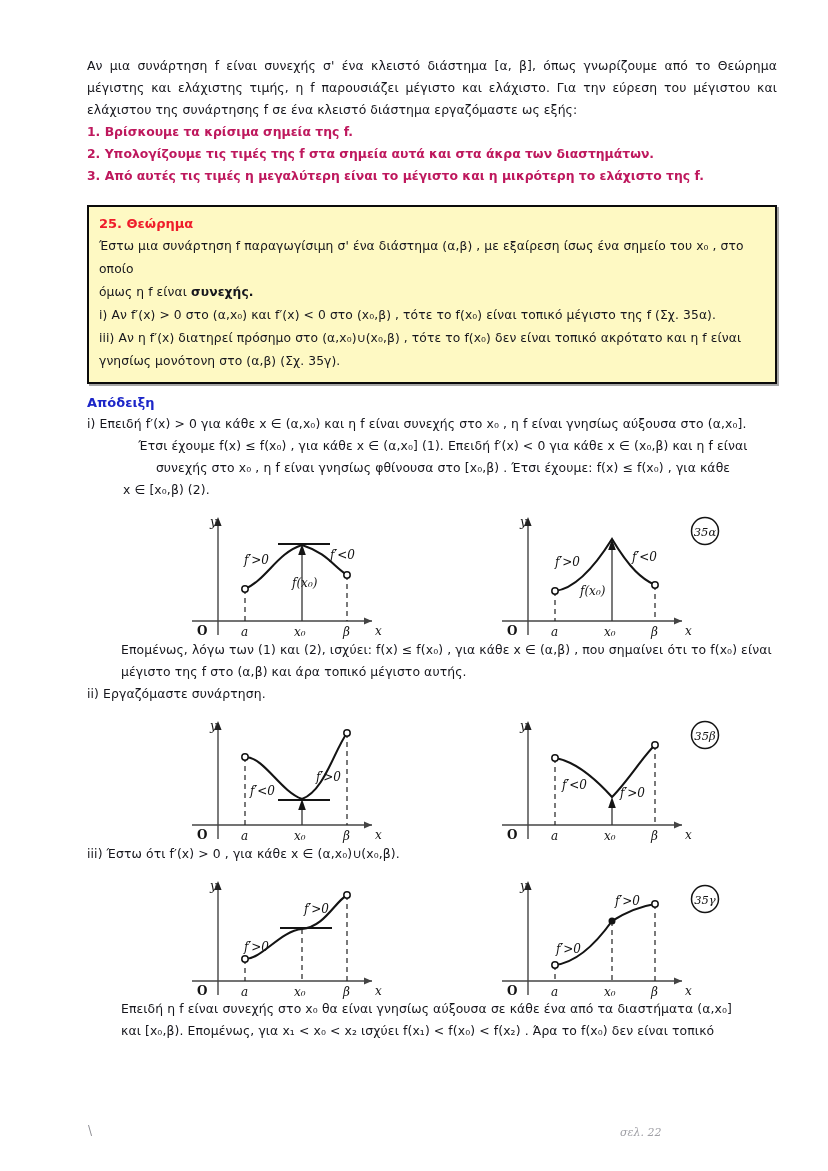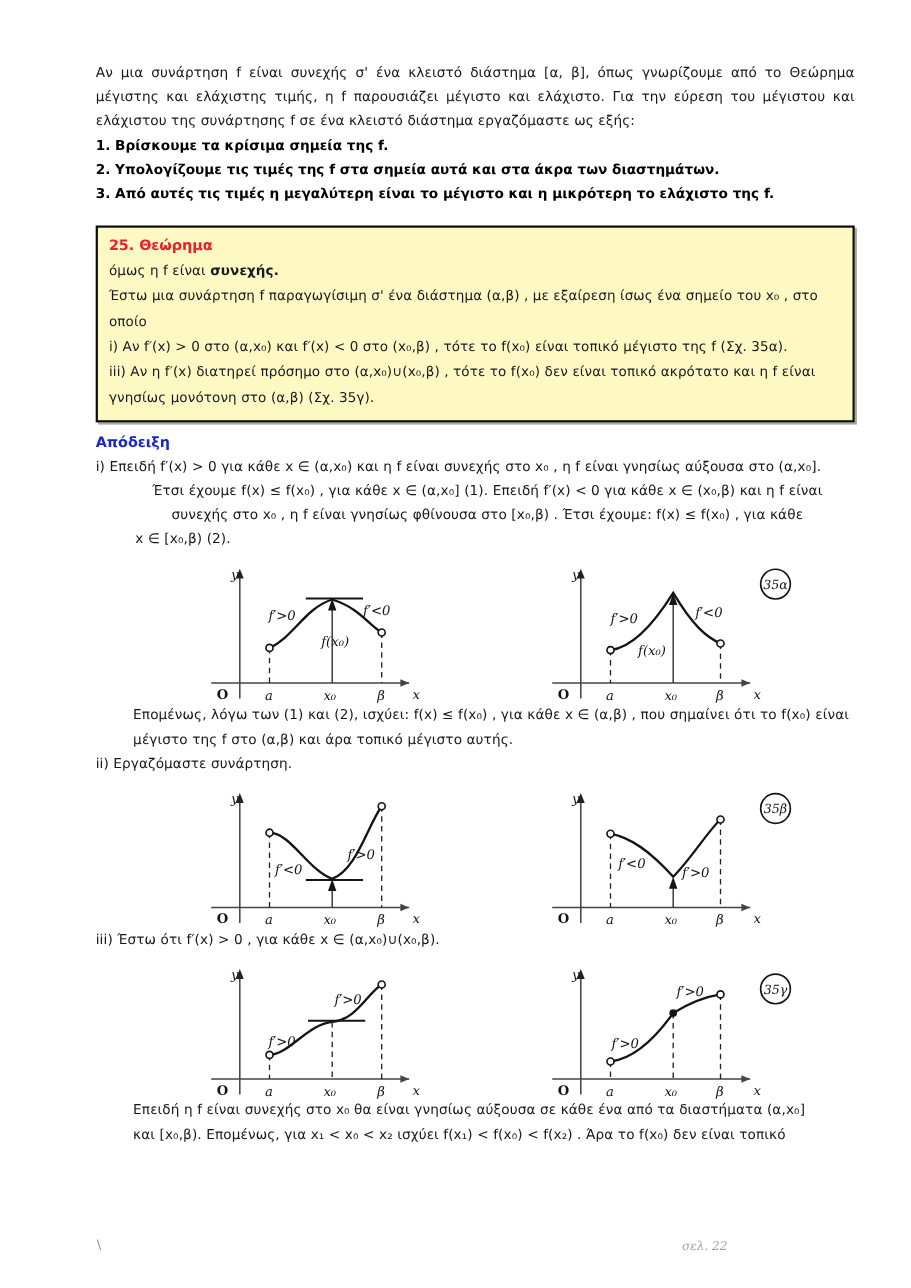--- a/index.html
+++ b/index.html
@@ -38,21 +38,21 @@
   }
   .para.justified {
     text-align: justify;
     text-align-last: left;
   }
   .bold { font-weight: bold; }
   .num-item {
     font-size: 12.4px;
     line-height: 22px;
     font-weight: bold;
-    color: #000000;
+    color: #be185d;
   }
   .mi { font-family: "DejaVu Serif", "Liberation Serif", serif; font-style: italic; }
   .mr { font-family: "DejaVu Serif", "Liberation Serif", serif; font-style: normal; }
 
   
   .theorem-box {
     margin-top: 18px;
     border: 2.2px solid #0b0b0b;
     background: #fef9c3;
     padding: 7px 10px 9px 10px;
@@ -123,22 +123,22 @@
   <div class="content">
 
     <p class="para justified">Αν μια συνάρτηση f είναι συνεχής σ' ένα κλειστό διάστημα [α, β], όπως γνωρίζουμε από το Θεώρημα μέγιστης και ελάχιστης τιμής, η f παρουσιάζει μέγιστο και ελάχιστο. Για την εύρεση του μέγιστου και ελάχιστου της συνάρτησης f σε ένα κλειστό διάστημα εργαζόμαστε ως εξής:</p>
 
     <div class="num-item">1. Βρίσκουμε τα κρίσιμα σημεία της f.</div>
     <div class="num-item">2. Υπολογίζουμε τις τιμές της  f  στα σημεία αυτά και στα άκρα των διαστημάτων.</div>
     <div class="num-item">3. Από αυτές τις τιμές η μεγαλύτερη είναι το μέγιστο και η μικρότερη το ελάχιστο της f.</div>
 
     <div class="theorem-box">
       <div class="theorem-title">25. Θεώρημα</div>
+      <div class="para">Έστω μια συνάρτηση f παραγωγίσιμη σ' ένα διάστημα (α,β) , με εξαίρεση ίσως ένα σημείο του x₀ , στο οποίο</div>
       <div class="para"><span>όμως η f είναι </span><span class="bold">συνεχής.</span></div>
-      <div class="para">Έστω μια συνάρτηση f παραγωγίσιμη σ' ένα διάστημα (α,β) , με εξαίρεση ίσως ένα σημείο του x₀ , στο οποίο</div>
       <div class="para">i) Αν f′(x) &gt; 0  στο (α,x₀)  και  f′(x) &lt; 0  στο (x₀,β) , τότε το  f(x₀)  είναι τοπικό μέγιστο της f (Σχ. 35α).</div>
       <div class="para">iii) Αν η f′(x) διατηρεί πρόσημο στο (α,x₀)∪(x₀,β) , τότε το f(x₀) δεν είναι τοπικό ακρότατο και η f είναι</div>
       <div class="para">γνησίως μονότονη στο (α,β) (Σχ. 35γ).</div>
     </div>
 
     <div class="proof-head">Απόδειξη</div>
 
     <div class="para">i) Επειδή f′(x) &gt; 0  για κάθε  x ∈ (α,x₀)  και η f είναι συνεχής στο  x₀ , η f είναι γνησίως αύξουσα στο  (α,x₀].</div>
     <div class="para indent1">Έτσι έχουμε  f(x) ≤ f(x₀) , για κάθε  x ∈ (α,x₀]  (1). Επειδή  f′(x) &lt; 0  για κάθε  x ∈ (x₀,β)  και η f είναι</div>
     <div class="para indent1">συνεχής στο  x₀ , η f είναι γνησίως φθίνουσα στο [x₀,β) . Έτσι έχουμε:  f(x) ≤ f(x₀) , για κάθε</div>

